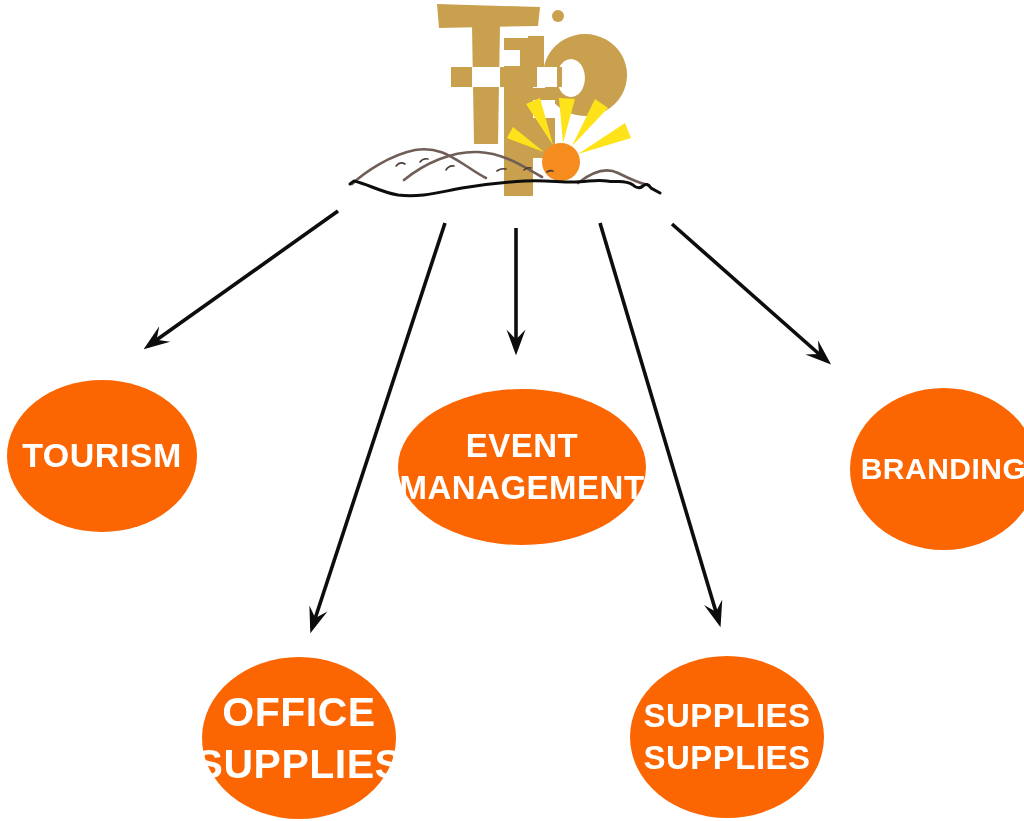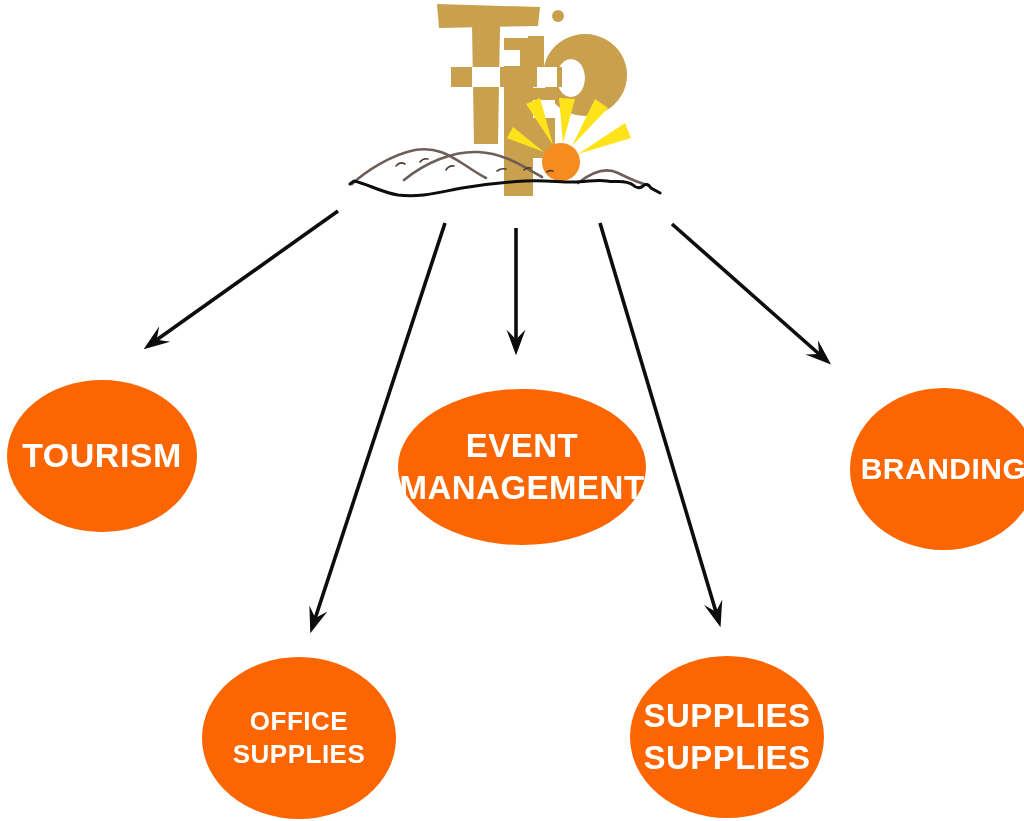--- a/index.html
+++ b/index.html
@@ -28,21 +28,21 @@
     display:flex;flex-direction:column;
     align-items:center;justify-content:center;
     font-weight:bold;
     letter-spacing:0.5px;
     line-height:1.28;
   }
   .node span{display:block;white-space:nowrap;}
   .n-tourism {left:7px;  top:380px; width:190px; height:152px; font-size:34px;}
   .n-event   {left:398px;top:389px; width:248px; height:156px; font-size:33px;}
   .n-branding{left:830px;top:388px; width:187px; height:162px; font-size:30px;margin-left:20px;}
-  .n-office  {left:202px;top:657px; width:194px; height:162px; font-size:26px;}
+  .n-office  {left:202px;top:657px; width:194px; height:162px; font-size:41px;}
   .n-medical {left:630px;top:656px; width:194px; height:162px; font-size:33px;}
 </style>
 </head>
 <body>
 
 <div class="canvas">
 
   <svg class="art" width="1024" height="821" viewBox="0 0 1024 821">
     <defs>
       <marker id="ah" viewBox="0 0 12 10" refX="9.5" refY="5" markerWidth="7.2" markerHeight="6.4" orient="auto-start-reverse">

